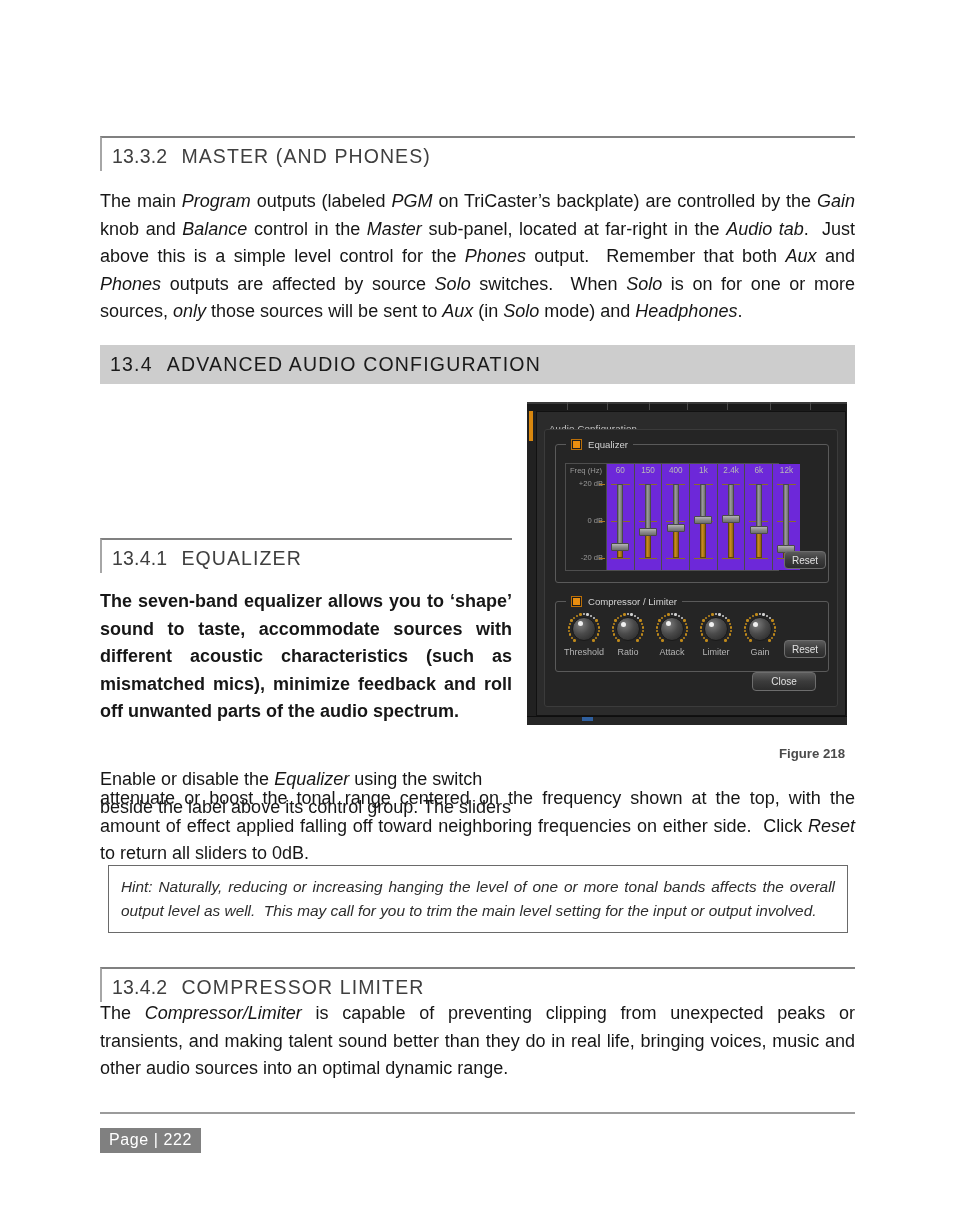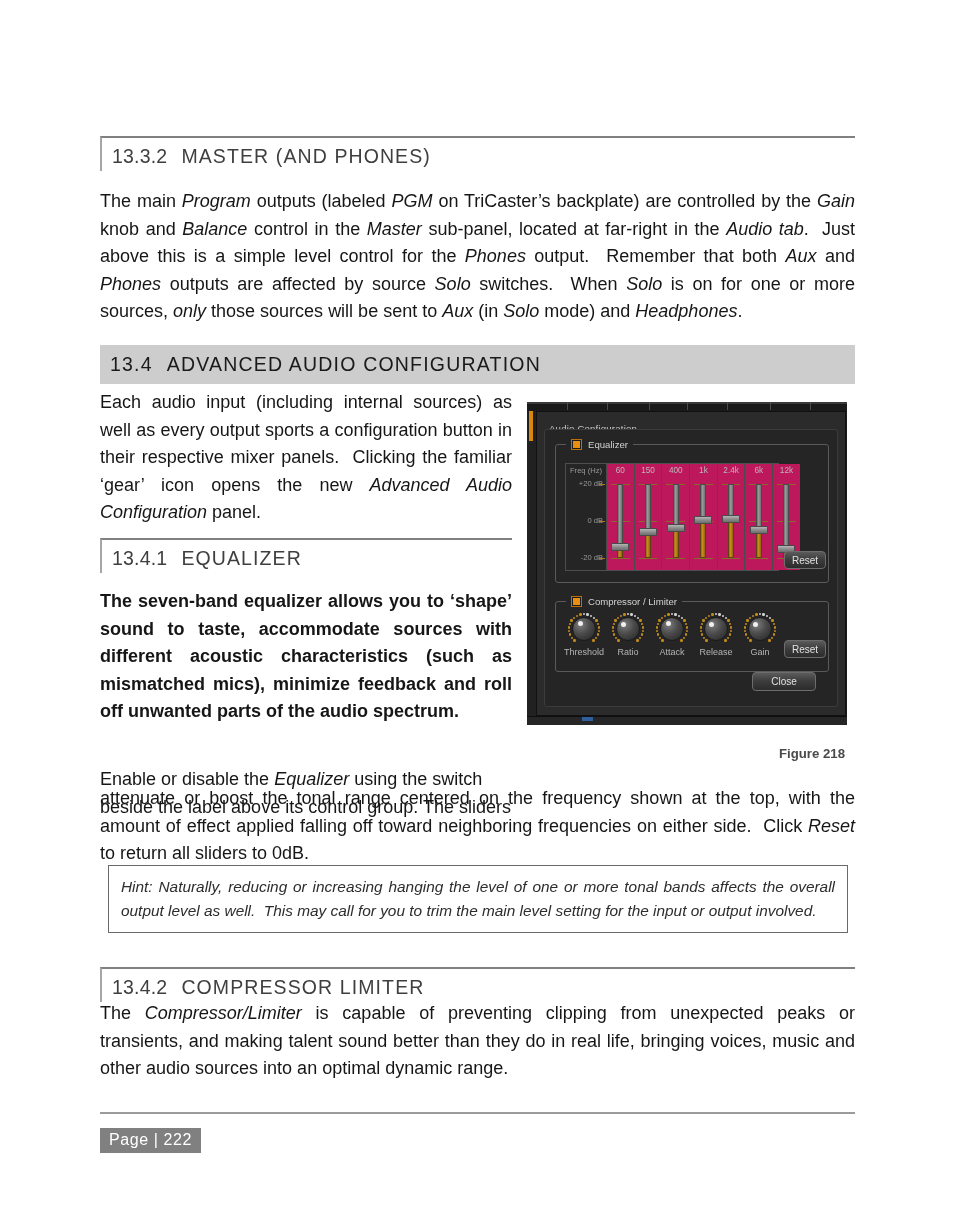--- a/index.html
+++ b/index.html
@@ -210,21 +210,21 @@
     width: 214px; height: 108px;
     background: #202020;
     border: 1px solid #4e4e4e;
     box-sizing: border-box;
     display: flex;
   }
   .eq-col {
     flex: 0 0 26.7px;
     border-right: 1px solid #4a4a4a;
     position: relative;
-    background: #be185d;
+    background: #6d28d9;
   }
   .eq-col.labelcol {
     flex: 0 0 40px;
     background: #252525;
   }
   .eq-col:last-child { border-right: none; }
   .eq-head {
     position: absolute;
     top: 2px; left: 0; right: 0;
     text-align: center;
@@ -377,21 +377,20 @@
   <div class="h3" style="top:136px;">
     <span class="num">13.3.2</span><span class="gap"></span><span>MASTER (AND PHONES)</span>
   </div>
 
   <div class="para" style="left:100px; top:188px; width:755px;">The main <i>Program</i> outputs (labeled <i>PGM</i> on TriCaster’s backplate) are controlled by the <i>Gain</i> knob and <i>Balance</i> control in the <i>Master</i> sub-panel, located at far-right in the <i>Audio tab</i>.&nbsp; Just above this is a simple level control for the <i>Phones</i> output.&nbsp; Remember that both <i>Aux</i> and <i>Phones</i> outputs are affected by source <i>Solo</i> switches.&nbsp; When <i>Solo</i> is on for one or more sources, <i>only</i> those sources will be sent to <i>Aux</i> (in <i>Solo</i> mode) and <i>Headphones</i>.</div>
 
   <div class="h2" style="top:345px;">
     <span>13.4</span><span class="gap"></span><span>ADVANCED AUDIO CONFIGURATION</span>
   </div>
 
-  <div class="para" style="left:100px; top:389px; width:412px;">Each audio input (including internal sources) as well as every output sports a configuration button in their respective mixer panels.&nbsp; Clicking the familiar ‘gear’ icon opens the new <i>Advanced Audio Configuration</i> panel.</div>
 
   <div class="h3" style="top:538px; width:412px;">
     <span class="num">13.4.1</span><span class="gap"></span><span>EQUALIZER</span>
   </div>
 
   <div class="para" style="left:100px; top:588px; width:412px;font-weight:bold;">The seven-band equalizer allows you to ‘shape’ sound to taste, accommodate sources with different acoustic characteristics (such as mismatched mics), minimize feedback and roll off unwanted parts of the audio spectrum.</div>
 
   <div class="para nojust" style="left:100px; top:730px; width:412px;margin-top:36px;">Enable or disable the <i>Equalizer</i> using the switch beside the label above its control group. The sliders</div>
 
   <div class="para" style="left:100px; top:785px; width:755px;">attenuate or boost the tonal range centered on the frequency shown at the top, with the amount of effect applied falling off toward neighboring frequencies on either side.&nbsp; Click <i>Reset</i> to return all sliders to 0dB.</div>
@@ -621,21 +620,21 @@
                     <div style="position: absolute; width: 2.4px; height: 2.4px; border-radius: 50%; left: 29.8954px; top: 10.6697px; background: rgb(192, 138, 27);"></div>
                     <div style="position: absolute; width: 2.4px; height: 2.4px; border-radius: 50%; left: 30.7178px; top: 14.2321px; background: rgb(192, 138, 27);"></div>
                     <div style="position: absolute; width: 2.4px; height: 2.4px; border-radius: 50%; left: 30.654px; top: 17.8876px; background: rgb(192, 138, 27);"></div>
                     <div style="position: absolute; width: 2.4px; height: 2.4px; border-radius: 50%; left: 29.7078px; top: 21.4191px; background: rgb(192, 138, 27);"></div>
                     <div style="position: absolute; width: 2.4px; height: 2.4px; border-radius: 50%; left: 27.9353px; top: 24.6168px; background: rgb(192, 138, 27);"></div>
                     <div style="position: absolute; width: 2.4px; height: 2.4px; border-radius: 50%; left: 25.4418px; top: 27.2907px; background: rgb(192, 138, 27);"></div>
                   </div>
                   <div class="knob-body"></div>
                   <div class="knob-dot" style="left: 10.3219px; top: 9.52071px;"></div>
                 </div>
-                <div class="knob-lbl">Release</div>
+                <div class="knob-lbl">Limiter</div>
               </div>
               <div class="knob-wrap" style="left: 182px; top: 10px;">
                 <div class="knob">
                   <div class="knob-ring">
                     <div style="position: absolute; width: 2.4px; height: 2.4px; border-radius: 50%; left: 6.15819px; top: 27.2907px; background: rgb(192, 138, 27);"></div>
                     <div style="position: absolute; width: 2.4px; height: 2.4px; border-radius: 50%; left: 3.66475px; top: 24.6168px; background: rgb(192, 138, 27);"></div>
                     <div style="position: absolute; width: 2.4px; height: 2.4px; border-radius: 50%; left: 1.89224px; top: 21.4191px; background: rgb(192, 138, 27);"></div>
                     <div style="position: absolute; width: 2.4px; height: 2.4px; border-radius: 50%; left: 0.945979px; top: 17.8876px; background: rgb(192, 138, 27);"></div>
                     <div style="position: absolute; width: 2.4px; height: 2.4px; border-radius: 50%; left: 0.882172px; top: 14.2321px; background: rgb(192, 138, 27);"></div>
                     <div style="position: absolute; width: 2.4px; height: 2.4px; border-radius: 50%; left: 1.70461px; top: 10.6697px; background: rgb(192, 138, 27);"></div>

